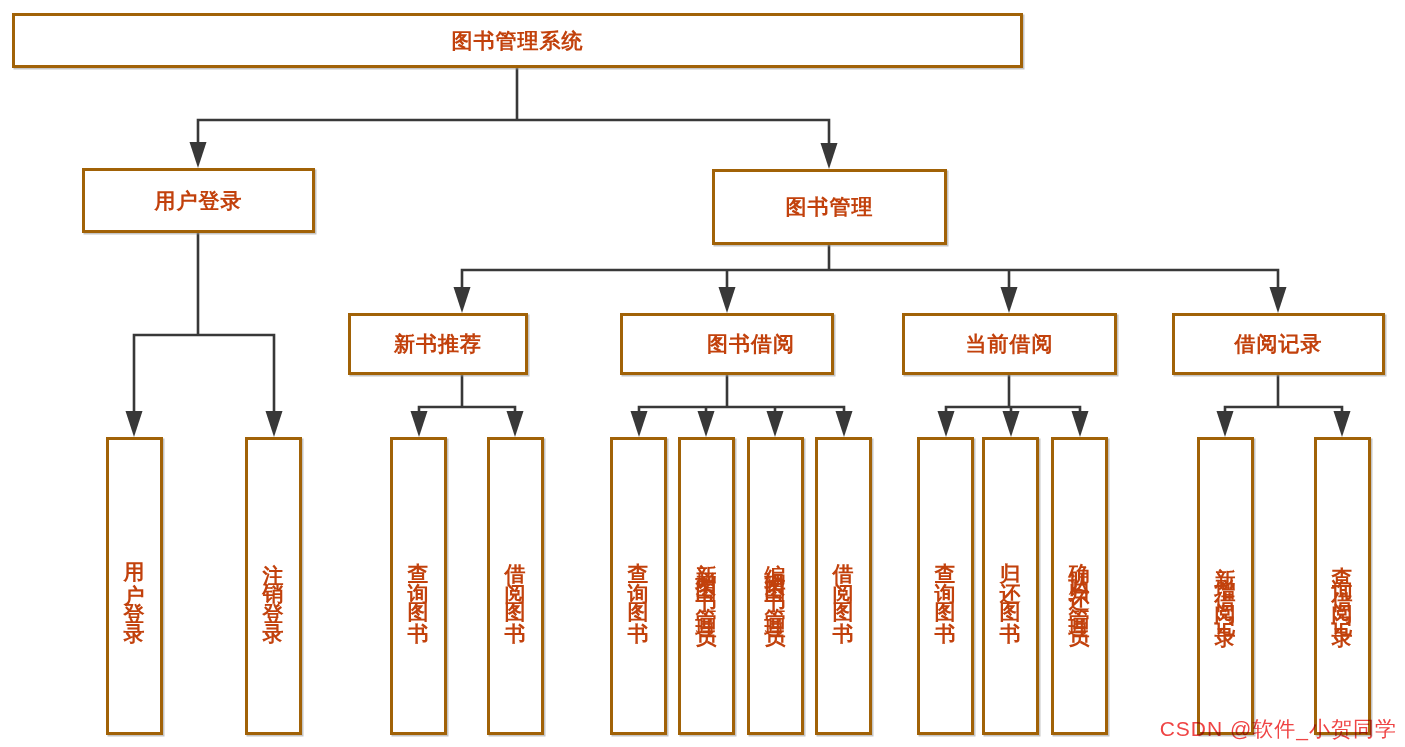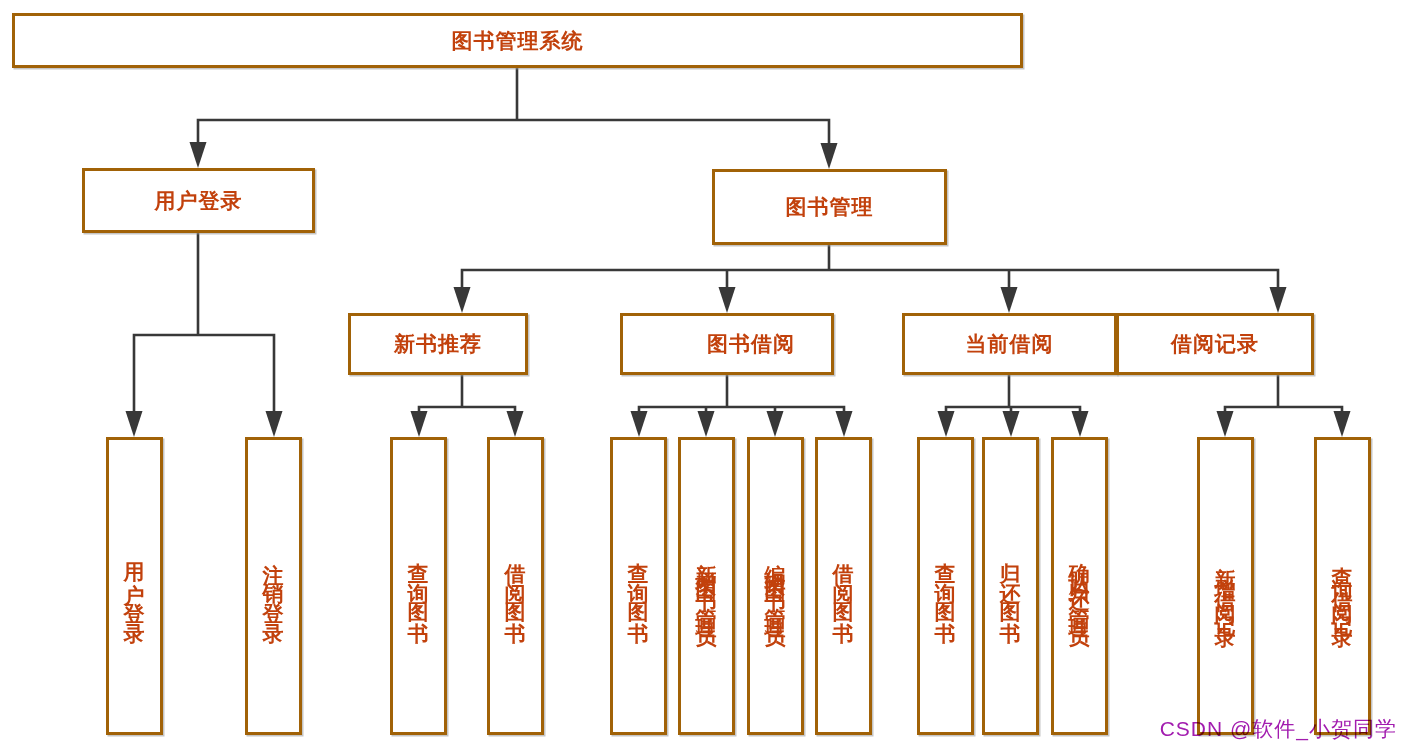--- a/index.html
+++ b/index.html
@@ -38,21 +38,21 @@
 
   .root-box  { left: 12px;  top: 13px;  width: 1011px; height: 55px; }
 
   .l2-user   { left: 82px;  top: 168px; width: 233px; height: 65px; }
   .l2-book   { left: 712px; top: 169px; width: 235px; height: 76px; }
 
   .l3 { top: 313px; height: 62px; }
   .l3-recommend { left: 348px;  width: 180px; }
   .l3-borrow    { left: 620px;  width: 214px; padding-left: 48px; }
   .l3-current   { left: 902px;  width: 215px; }
-  .l3-records   { left: 1116px; width: 198px; }
+  .l3-records   { left: 1172px; width: 213px; }
 
   .leaf { top: 437px; width: 57px; height: 298px; }
   .leaf .vtext {
     writing-mode: vertical-rl;
     text-orientation: mixed;
     white-space: nowrap;
     line-height: 1;
   }
   .sp4 .vtext { letter-spacing: 20px; }
   .sp6 .vtext { letter-spacing: 12px; }
@@ -70,21 +70,21 @@
   .leaf-10 { left: 982px;  }
   .leaf-11 { left: 1051px; }
   .leaf-12 { left: 1197px; }
   .leaf-13 { left: 1314px; }
 
   .watermark {
     position: absolute;
     right: 8px;
     bottom: 4px;
     font-size: 21px;
-    color: #a21caf;
+    color: #ef4444;
     letter-spacing: 1px;
     z-index: 5;
     mix-blend-mode: multiply;
     margin-left: 20px;
   }
 </style>
 </head>
 <body>
 
 <div class="stage">

